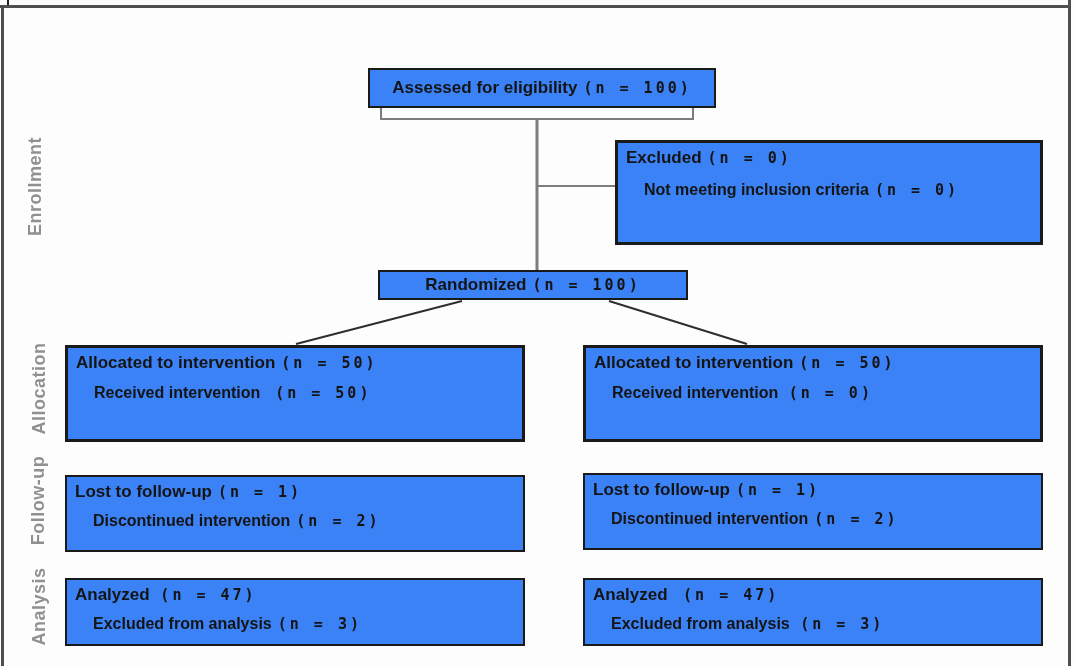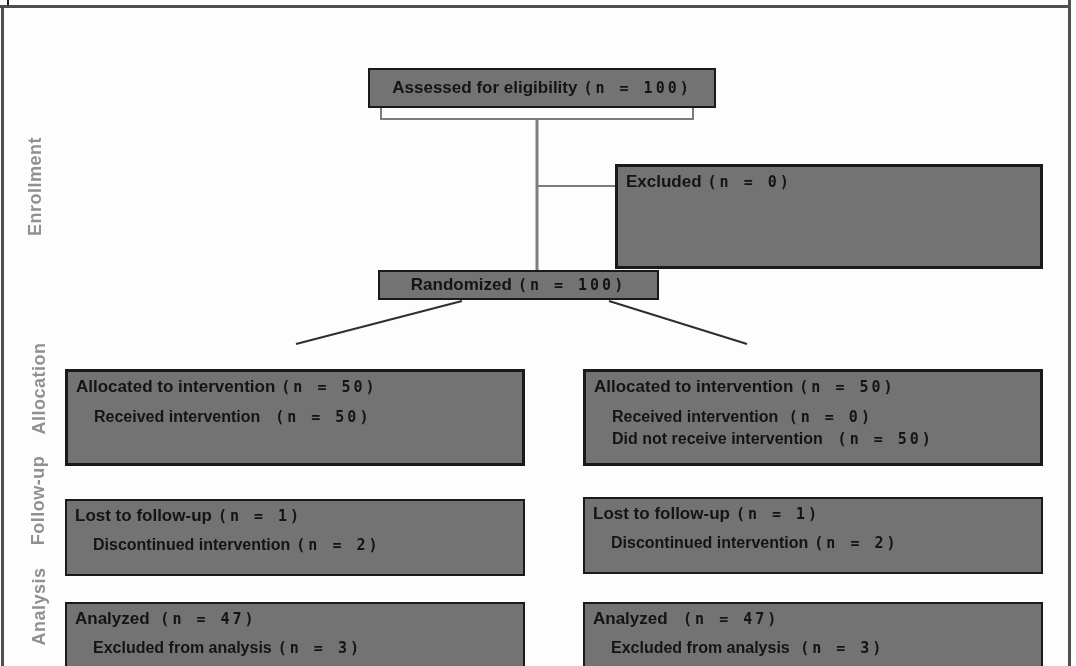--- a/index.html
+++ b/index.html
@@ -11,25 +11,25 @@
   .frame{position:absolute;background:#4f4f4f;}
   #frame-top{left:0;top:5px;width:1071px;height:3px;}
   #frame-left{left:1px;top:5px;width:3px;height:661px;}
   #frame-right{left:1068px;top:0;width:3px;height:666px;}
   #frame-tick{left:7px;top:0;width:2px;height:5px;background:#222;}
   
   #connectors{position:absolute;left:0;top:0;pointer-events:none;}
   
   .box{
     position:absolute;box-sizing:border-box;border:3px solid #1a1a1a;
-    background:#737373;color:#141414;
+    background:#3b82f6;color:#141414;
   }
   .box.thin{border-width:2px;}
   .box.center{display:flex;align-items:center;justify-content:center;}
-  .box.pad{padding:5px 8px 0 8px;margin-top:24px;}
+  .box.pad{padding:5px 8px 0 8px;}
   .line{font-weight:bold;font-size:16px;line-height:21px;white-space:nowrap;}
   .line.title{font-size:17px;line-height:20px;}
   .line.sub{padding-left:18px;}
   .gap-lg{height:11px;} .gap-md{height:9px;} .gap-sm{height:8px;}
   .n{
     font-family:"DejaVu Sans Mono",monospace;font-weight:bold;font-size:15px;
     letter-spacing:3px;margin-left:6px;
   }
   
   .stage{
@@ -76,23 +76,26 @@
     <div class="line title">
       <span>Assessed for eligibility</span><span class="n">(n = 100)</span>
     </div>
   </div>
 
   <div class="box pad" style="left:615px;top:140px;width:428px;height:105px;">
     <div class="line title">
       <span>Excluded</span><span class="n">(n = 0)</span>
     </div>
     <div class="gap-lg"></div>
+    <div class="line sub">
+      <span>Not meeting inclusion criteria</span><span class="n">(n = 0)</span>
+    </div>
   </div>
 
-  <div class="box thin center" style="left:378px;top:270px;width:281px;height:30px;">
+  <div class="box thin center" style="left:378px;top:270px;width:310px;height:30px;">
     <div class="line title">
       <span>Randomized</span><span class="n">(n = 100)</span>
     </div>
   </div>
 
   <div class="box pad" style="left:65px;top:345px;width:460px;height:97px;">
     <div class="line title">
       <span>Allocated to intervention</span><span class="n">(n = 50)</span>
     </div>
     <div class="gap-md"></div>
@@ -101,23 +104,20 @@
     </div>
   </div>
 
   <div class="box pad" style="left:583px;top:345px;width:460px;height:97px;">
     <div class="line title">
       <span>Allocated to intervention</span><span class="n">(n = 50)</span>
     </div>
     <div class="gap-md"></div>
     <div class="line sub">
       <span>Received intervention&nbsp;</span><span class="n">(n = 0)</span>
-    </div>
-    <div class="line sub">
-      <span>Did not receive intervention&nbsp;&nbsp;</span><span class="n">(n = 50)</span>
     </div>
   </div>
 
   <div class="box thin pad" style="left:65px;top:475px;width:460px;height:77px;">
     <div class="line title">
       <span>Lost to follow-up</span><span class="n">(n = 1)</span>
     </div>
     <div class="gap-sm"></div>
     <div class="line sub">
       <span>Discontinued intervention</span><span class="n">(n = 2)</span>

